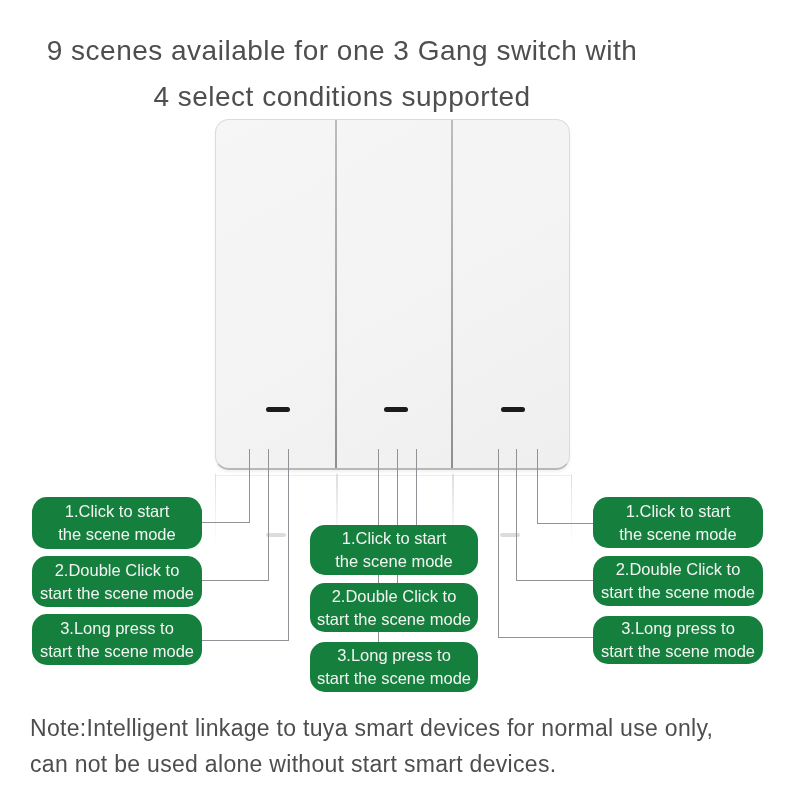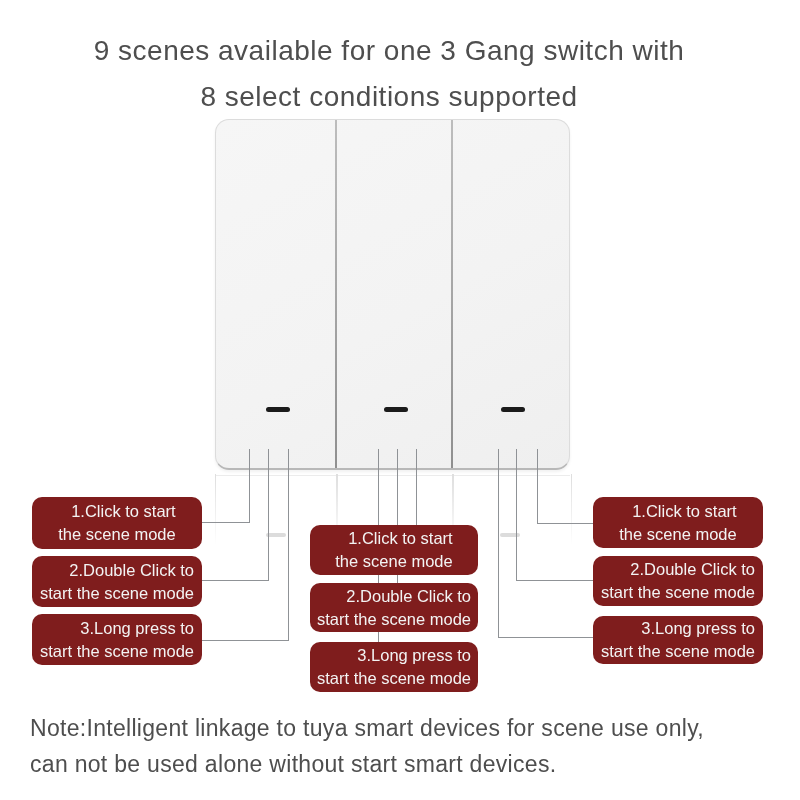--- a/index.html
+++ b/index.html
@@ -2,22 +2,22 @@
 <html><head>
 <meta charset="utf-8">
 <style>
   html,body{margin:0;padding:0;background:#ffffff;}
   .canvas{
     position:relative;width:800px;height:800px;background:#ffffff;
     font-family:"Liberation Sans",sans-serif;overflow:hidden;
   }
   
   .title-wrap{
-    position:absolute;left:16px;top:28px;width:684px;text-align:center;
-    color:#4e4e4e;font-size:28px;font-weight:300;line-height:46px;letter-spacing:0.5px;padding-left:31px;
+    position:absolute;left:0;top:28px;width:684px;text-align:center;
+    color:#4e4e4e;font-size:28px;font-weight:300;line-height:46px;letter-spacing:0.5px;
   }
   
   .panel{
     position:absolute;left:215px;top:119px;width:355px;height:351px;
     background:linear-gradient(150deg,#f6f6f6 0%,#f3f3f3 55%,#efefef 100%);
     border:1px solid #dcdcdc;border-bottom:2px solid #b8b8b8;border-radius:14px;
     box-shadow:0 2px 3px rgba(0,0,0,0.06);
     box-sizing:border-box;
   }
   .divider{position:absolute;top:0;bottom:0;width:2px;background:linear-gradient(to bottom,#bdbdbd,#8f8f8f);}
@@ -29,38 +29,38 @@
   .dash.g3{left:285px;}
   
   .refl-v{position:absolute;top:474px;height:72px;background:linear-gradient(to bottom,#dedede,rgba(255,255,255,0));}
   .refl-h{position:absolute;left:216px;top:475px;width:354px;height:1px;background:#ececec;}
   .refl-dash{position:absolute;top:533px;width:20px;height:4px;border-radius:2px;background:#dcdcdc;}
   
   .vl{position:absolute;width:1px;background:#8f9296;}
   .hl{position:absolute;height:1px;background:#8f9296;}
   
   .callout{
-    position:absolute;background:#7f1d1d;border-radius:10px;color:#f3f3f3;
-    font-size:16.5px;line-height:23px;text-align:right;white-space:pre-line;
+    position:absolute;background:#15803d;border-radius:15px;color:#f3f3f3;
+    font-size:16.5px;line-height:23px;text-align:center;white-space:pre-line;
     display:flex;align-items:center;justify-content:center;
   }
   
   .note{
     position:absolute;left:30px;top:710px;width:740px;
     color:#4e4e4e;font-size:23px;font-weight:300;line-height:36px;letter-spacing:0.3px;
   }
 </style>
 </head>
 <body>
 
 <div class="canvas">
 
   <div class="title-wrap">
     <div>9 scenes available for one 3 Gang switch with</div>
-    <div>8 select conditions supported</div>
+    <div>4 select conditions supported</div>
   </div>
 
   <div class="panel">
     <div class="divider d1"></div>
     <div class="divider d2"></div>
     <div class="dash g1"></div>
     <div class="dash g2"></div>
     <div class="dash g3"></div>
   </div>
 
@@ -105,17 +105,17 @@
 start the scene mode</div>
 
   <div class="callout" style="left:593px;top:497px;width:170px;height:51px;">1.Click to start
 the scene mode</div>
   <div class="callout" style="left:593px;top:556px;width:170px;height:50px;">2.Double Click to
 start the scene mode</div>
   <div class="callout" style="left:593px;top:616px;width:170px;height:48px;">3.Long press to
 start the scene mode</div>
 
   <div class="note">
-    <div>Note:Intelligent linkage to tuya smart devices for scene use only,</div>
+    <div>Note:Intelligent linkage to tuya smart devices for normal use only,</div>
     <div>can not be used alone without start smart devices.</div>
   </div>
 
 </div>
 
 </body></html>

